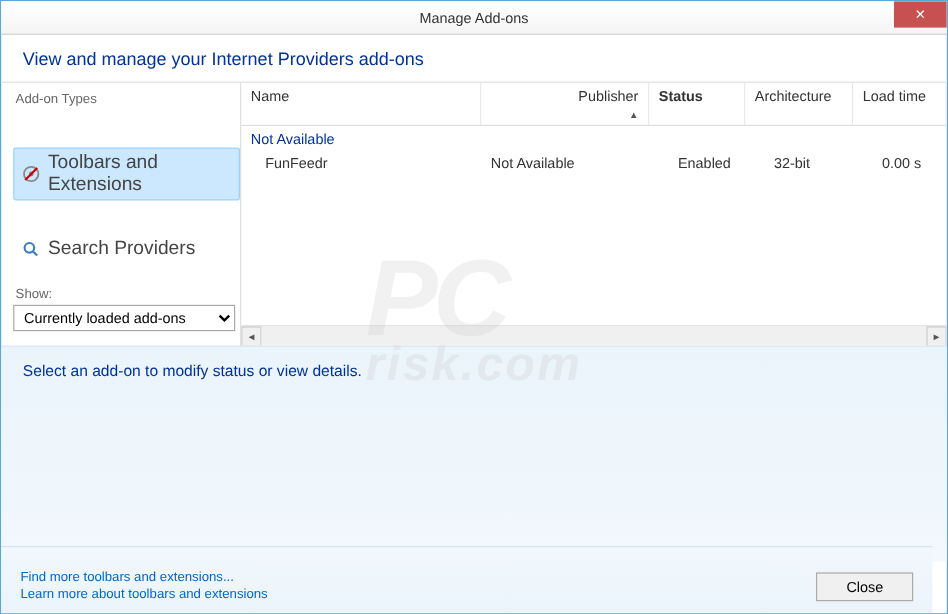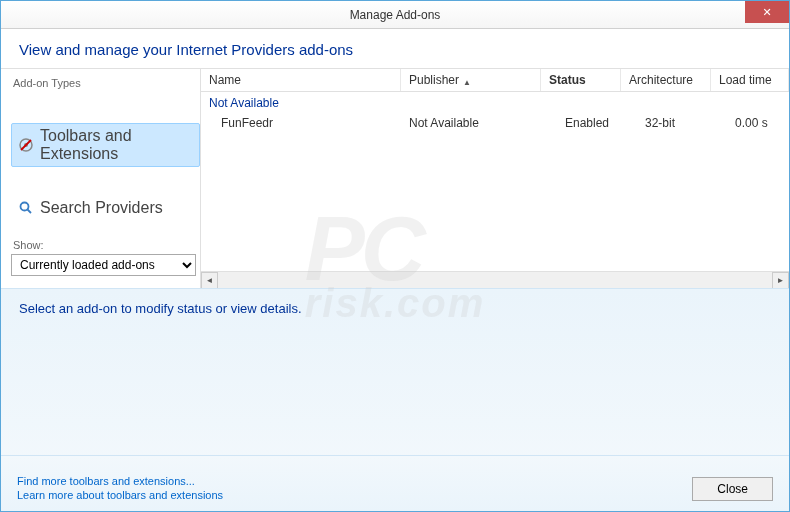--- a/index.html
+++ b/index.html
@@ -22,21 +22,21 @@
     .sidebar-item .icon { width: 16px; height: 16px; display: flex; align-items: center; justify-content: center; flex-shrink: 0; }
     
     .show-section { margin-top: auto; padding-bottom: 4px; }
     .show-label { font-size: 11px; color: #666; margin-bottom: 3px; padding-left: 2px; }
     .show-select { width: 185px; font-size: 12px; padding: 2px 4px; border: 1px solid #aaa; background: #fff; }
     
     .main { flex: 1; display: flex; flex-direction: column; overflow: hidden; }
     .table-header { display: flex; border-bottom: 1px solid #e0e0e0; font-size: 12px; color: #333; }
     .th { padding: 4px 8px; border-right: 1px solid #e8e8e8; position: relative; }
     .th-name { width: 200px; }
-    .th-publisher { width: 140px; display: flex; align-items: flex-end; gap: 4px; }
+    .th-publisher { width: 140px; display: flex; align-items: flex-end; gap: 4px; flex-direction: column; }
     .th-status { width: 80px; font-weight: bold; }
     .th-arch { width: 90px; }
     .th-load { flex: 1; }
     .sort-arrow { font-size: 8px; color: #555; }
     
     .table-body { flex: 1; overflow: auto; }
     .group-header { font-size: 12px; color: #003399; padding: 4px 8px 2px; }
     .table-row { display: flex; font-size: 12px; color: #333; padding: 2px 0; }
     .td { padding: 2px 8px; }
     .td-name { width: 200px; padding-left: 20px; }
@@ -45,21 +45,21 @@
     .td-arch { width: 90px; }
     .td-load { flex: 1; }
     
     .hscroll { height: 17px; border-top: 1px solid #e0e0e0; background: #f0f0f0; display: flex; align-items: center; }
     .hscroll-btn { width: 17px; height: 17px; background: #f0f0f0; border: 1px solid #ccc; display: flex; align-items: center; justify-content: center; font-size: 8px; color: #555; cursor: pointer; }
     .hscroll-track { flex: 1; height: 17px; background: #f0f0f0; }
     
     .detail-pane { background: linear-gradient(#eaf4fb, #f2f8fc); border-top: 1px solid #d0e5f5; padding: 12px 18px; height: 180px; }
     .detail-text { color: #003399; font-size: 13px; }
     
-    .footer { position: absolute; bottom: 0; left: 0; right: 0; border-top: 1px solid #d0e5f5; background: linear-gradient(#f2f8fc, #eaf4fb); padding: 10px 16px; display: flex; justify-content: space-between; align-items: flex-end; height: 56px; }
+    .footer { position: absolute; bottom: 0; left: 0; right: 12px; border-top: 1px solid #d0e5f5; background: linear-gradient(#f2f8fc, #eaf4fb); padding: 10px 16px; display: flex; justify-content: space-between; align-items: flex-end; height: 56px; }
     .footer-links { display: flex; flex-direction: column; gap: 2px; }
     .footer-link { color: #0066cc; font-size: 11px; cursor: pointer; }
     .close-button { padding: 4px 24px; font-size: 12px; background: #f0f0f0; border: 1px solid #aaa; cursor: pointer; }
     
     .watermark { position: absolute; top: 50%; left: 50%; transform: translate(-50%, -45%); font-size: 90px; font-weight: bold; color: rgba(200,200,200,0.25); pointer-events: none; font-style: italic; letter-spacing: -4px; white-space: nowrap; font-family: Arial; }
     .watermark .sub { font-size: 40px; display: block; text-align: right; margin-top: -20px; letter-spacing: 2px; }
   </style>
 </head>
 <body>
 

